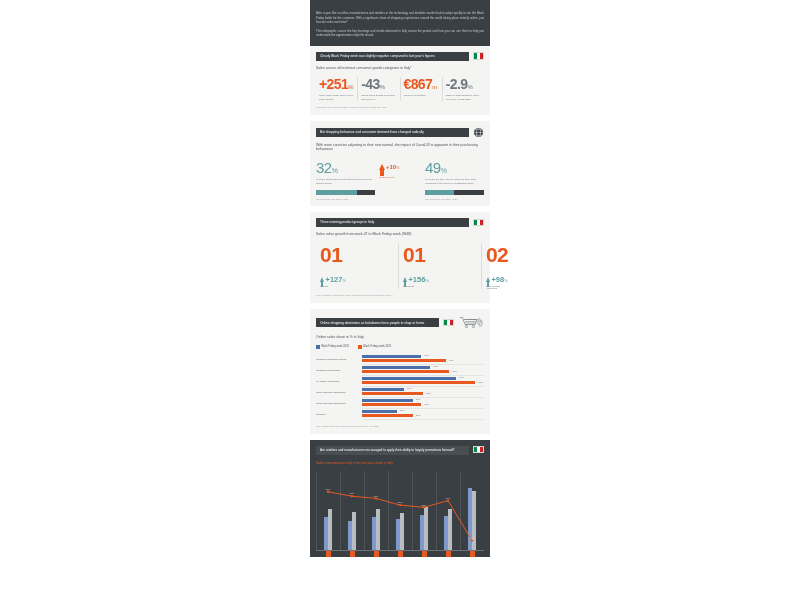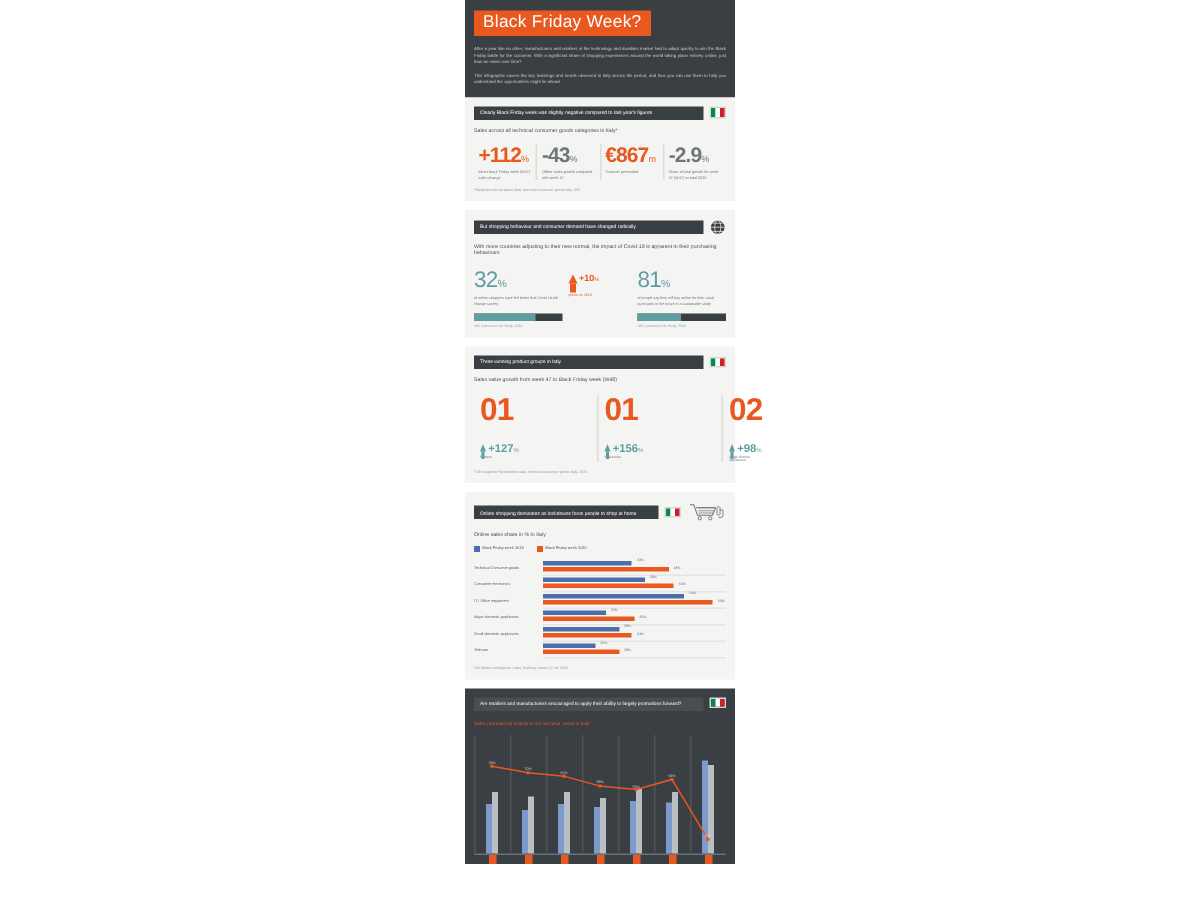--- a/index.html
+++ b/index.html
@@ -210,38 +210,37 @@
     white-space: nowrap;
   }
 </style>
 </head>
 <body>
 
 <div class="stage">
   <div class="info">
 
     <section class="panel hero">
-      <div class="hero-title">Black Friday Week?</div>
       <p class="hero-p">After a year like no other, manufacturers and retailers in the technology and durables market had to adapt quickly to win the Black Friday battle for the customer. With a significant share of shopping experiences around the world taking place entirely online, just how we sales over time?</p>
       <p class="hero-p second">This infographic covers the key learnings and trends observed in Italy across the period, and how you can use them to help you understand the opportunities might lie ahead.</p>
     </section>
 
     <section class="panel light" style="padding:6px;">
       <div class="sec-head">
         <div class="sec-bar">Clearly Black Friday week was slightly negative compared to last year's figures</div>
         <div class="flag">
             <i></i>
             <i></i>
             <i></i>
           </div>
       </div>
       <div class="sub dark">Sales across all technical consumer goods categories in Italy*</div>
       <div class="stats">
         <div class="stat">
-          <div class="stat-val"><span>+112</span><span class="u">%</span></div>
+          <div class="stat-val"><span>+251</span><span class="u">%</span></div>
           <div class="stat-cap">Minor black Friday week (W47) sales change</div>
         </div>
         <div class="stat">
           <div class="stat-val grey"><span>-43</span><span class="u">%</span></div>
           <div class="stat-cap">Offline sales growth compared with week 47</div>
         </div>
         <div class="stat">
           <div class="stat-val"><span>€867</span><span class="u">m</span></div>
           <div class="stat-cap">Turnover generated</div>
         </div>
@@ -278,21 +277,21 @@
 
         <div class="teal-col mid">
           <div class="arrow-up">
             <span class="arrow-glyph"></span>
             <span class="arrow-val"><span>+10</span><span class="u">%</span></span>
           </div>
           <div class="arrow-cap">points vs 2019</div>
         </div>
 
         <div class="teal-col">
-          <div class="teal-val"><span>81</span><span class="u">%</span></div>
+          <div class="teal-val"><span>49</span><span class="u">%</span></div>
           <div class="teal-cap">of people say they will buy online for their usual purchases in the future in a sustainable study</div>
           <div class="bar-track">
               <div class="bar-fill" id="bar-right" style="width: 49%;"></div>
             </div>
           <div class="src">GfK Consumer Life Study, 2020</div>
         </div>
       </div>
     </section>
 
     <div style="height:6px;background:#fff;"></div>

